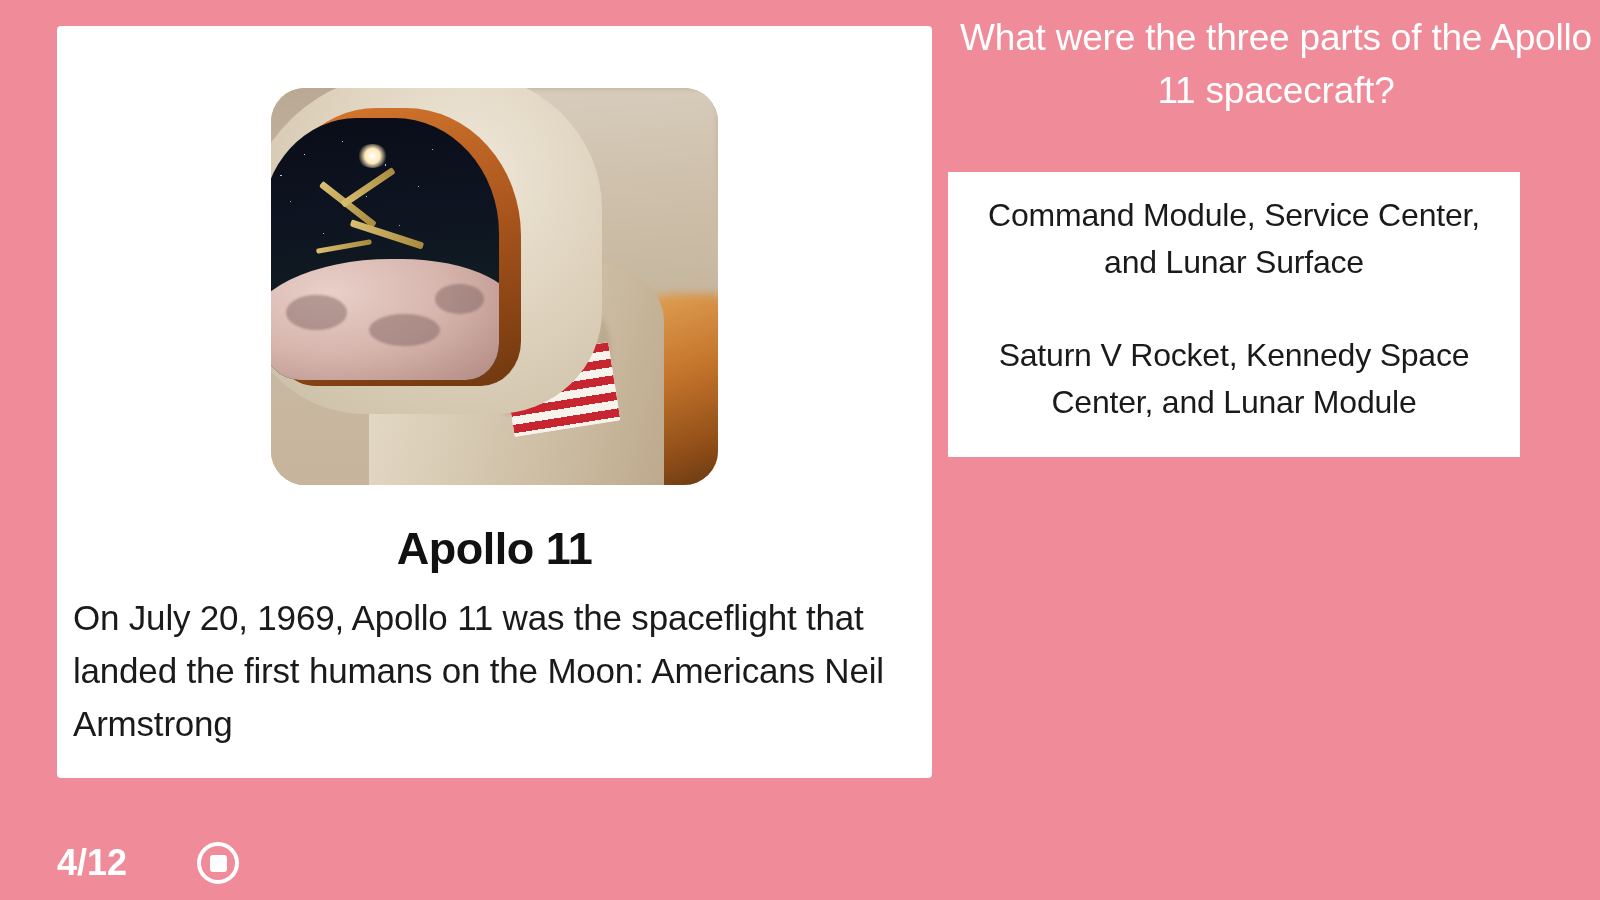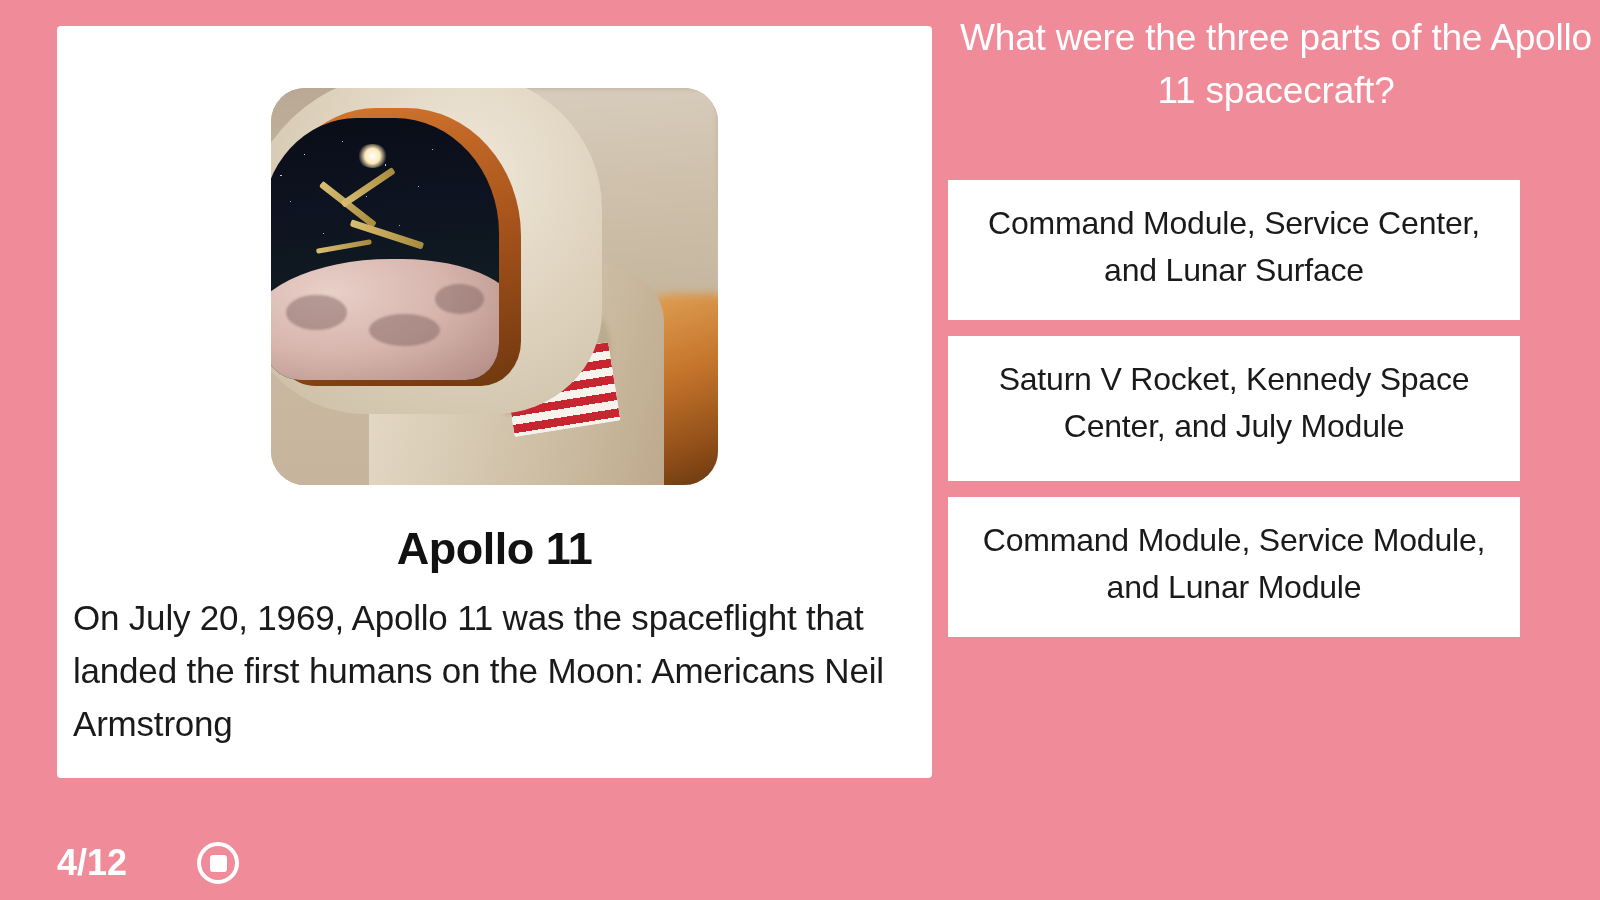--- a/index.html
+++ b/index.html
@@ -267,26 +267,26 @@
     text-align: center;
     color: #FFFFFF;
     font-size: 37px;
     line-height: 1.42;
     letter-spacing: -0.2px;
     padding: 0 4px;
   }
 
   .options {
     position: absolute;
-    top: 180px;
+    top: 172px;
     left: 0;
     width: 572px;
     display: flex;
     flex-direction: column;
-    gap: 16px;
+    gap: 0;
   }
 
   .option {
     background: #FFFFFF;
     display: flex;
     align-items: flex-start;
     justify-content: center;
     text-align: center;
     padding: 20px 18px 0 18px;
     font-size: 32px;
@@ -384,22 +384,21 @@
     <div class="card-body">On July 20, 1969, Apollo 11 was the spaceflight that landed the first humans on the Moon: Americans Neil Armstrong</div>
   </div>
 </div>
 
 <div class="answer-panel">
 
   <div class="question">What were the three parts of the Apollo 11 spacecraft?</div>
 
   <div class="options">
     <div class="option h-short">Command Module, Service Center, and Lunar Surface</div>
-    <div class="option h-tall">Saturn V Rocket, Kennedy Space Center, and July Module</div>
-    <div class="option h-short">Command Module, Service Module, and Lunar Module</div>
+    <div class="option h-tall">Saturn V Rocket, Kennedy Space Center, and Lunar Module</div>
   </div>
 </div>
 
 <div class="footer">
   <div class="progress-counter">4/12</div>
 
   <div class="stop-button">
     <div class="stop-square"></div>
   </div>
 </div>

